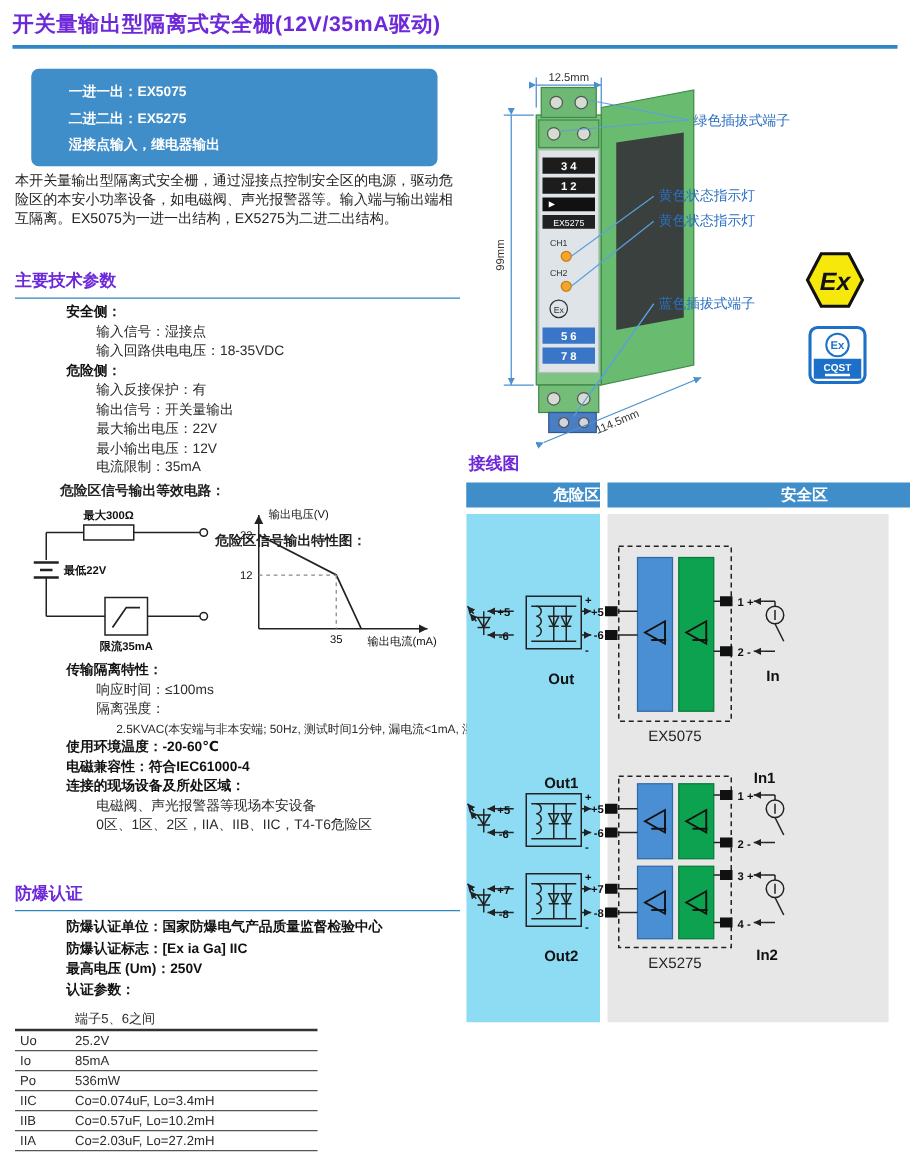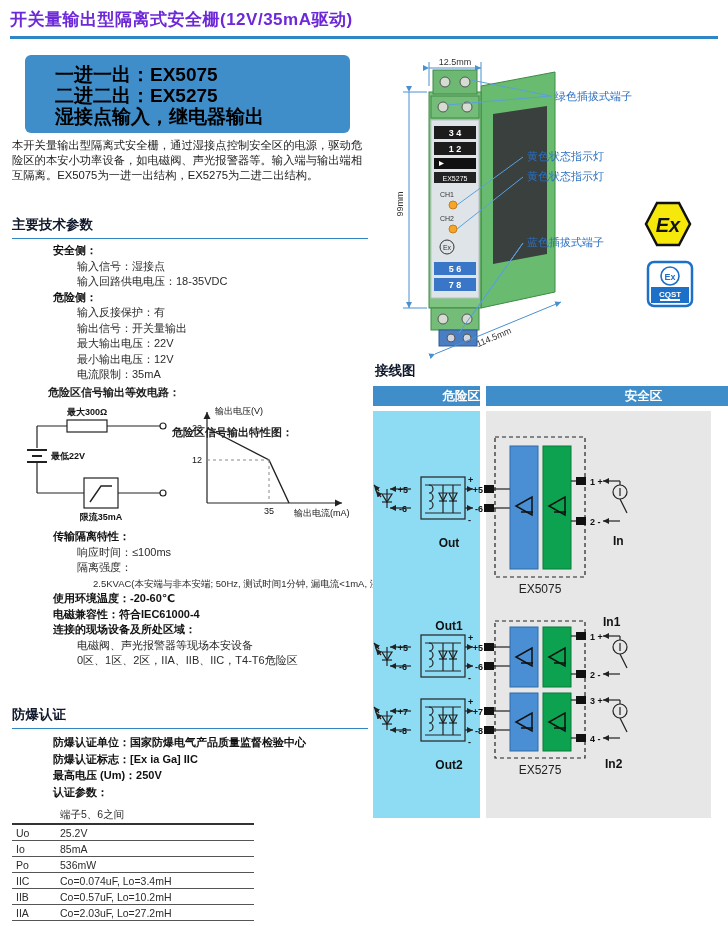--- a/index.html
+++ b/index.html
@@ -4,24 +4,24 @@
 <style>
   html,body{margin:0;padding:0;background:#fff;}
   #page{position:relative;width:728px;height:926px;background:#fff;overflow:hidden;
         font-family:"Liberation Sans","DejaVu Sans",sans-serif;color:#2b2b2b;}
   .abs{position:absolute;}
   
   #title{left:10px;top:8px;width:708px;font-size:17px;font-weight:bold;color:#6d28d9;letter-spacing:.5px;}
   #title-rule{left:10px;top:36px;width:708px;height:3px;background:#2f86c4;}
   
   #intro-box{left:25px;top:55px;width:325px;height:78px;background:#3f8ec9;border-radius:6px;
-             color:#000000;font-weight:bold;font-size:19px;padding:9px 0 0 30px;box-sizing:border-box;line-height:21px;}
+             color:#ffffff;font-weight:bold;font-size:11px;padding:9px 0 0 30px;box-sizing:border-box;line-height:21px;}
   #intro-para{left:12px;top:138px;width:358px;font-size:11.3px;line-height:15px;color:#222;}
   
-  .sec-h{font-size:13.5px;font-weight:bold;color:#0f172a;border-bottom:1px solid #2f86c4;padding-bottom:4px;}
+  .sec-h{font-size:13.5px;font-weight:bold;color:#6d28d9;border-bottom:1px solid #2f86c4;padding-bottom:4px;}
   #tech-h{left:12px;top:216px;width:356px;}
   #cert-h{left:12px;top:706px;width:356px;}
   #wire-h{left:375px;top:362px;width:120px;border:none;font-family:Liberation Serif, serif;}
   
   .lines{font-size:11px;margin-left:41px;}
   .lines .ln{line-height:15.5px;white-space:nowrap;}
   .lines .b{font-weight:bold;color:#111;}
   .lines .i1{padding-left:24px;}
   .lines .i2{padding-left:40px;}
   .lines .sm{font-size:9.5px;}

